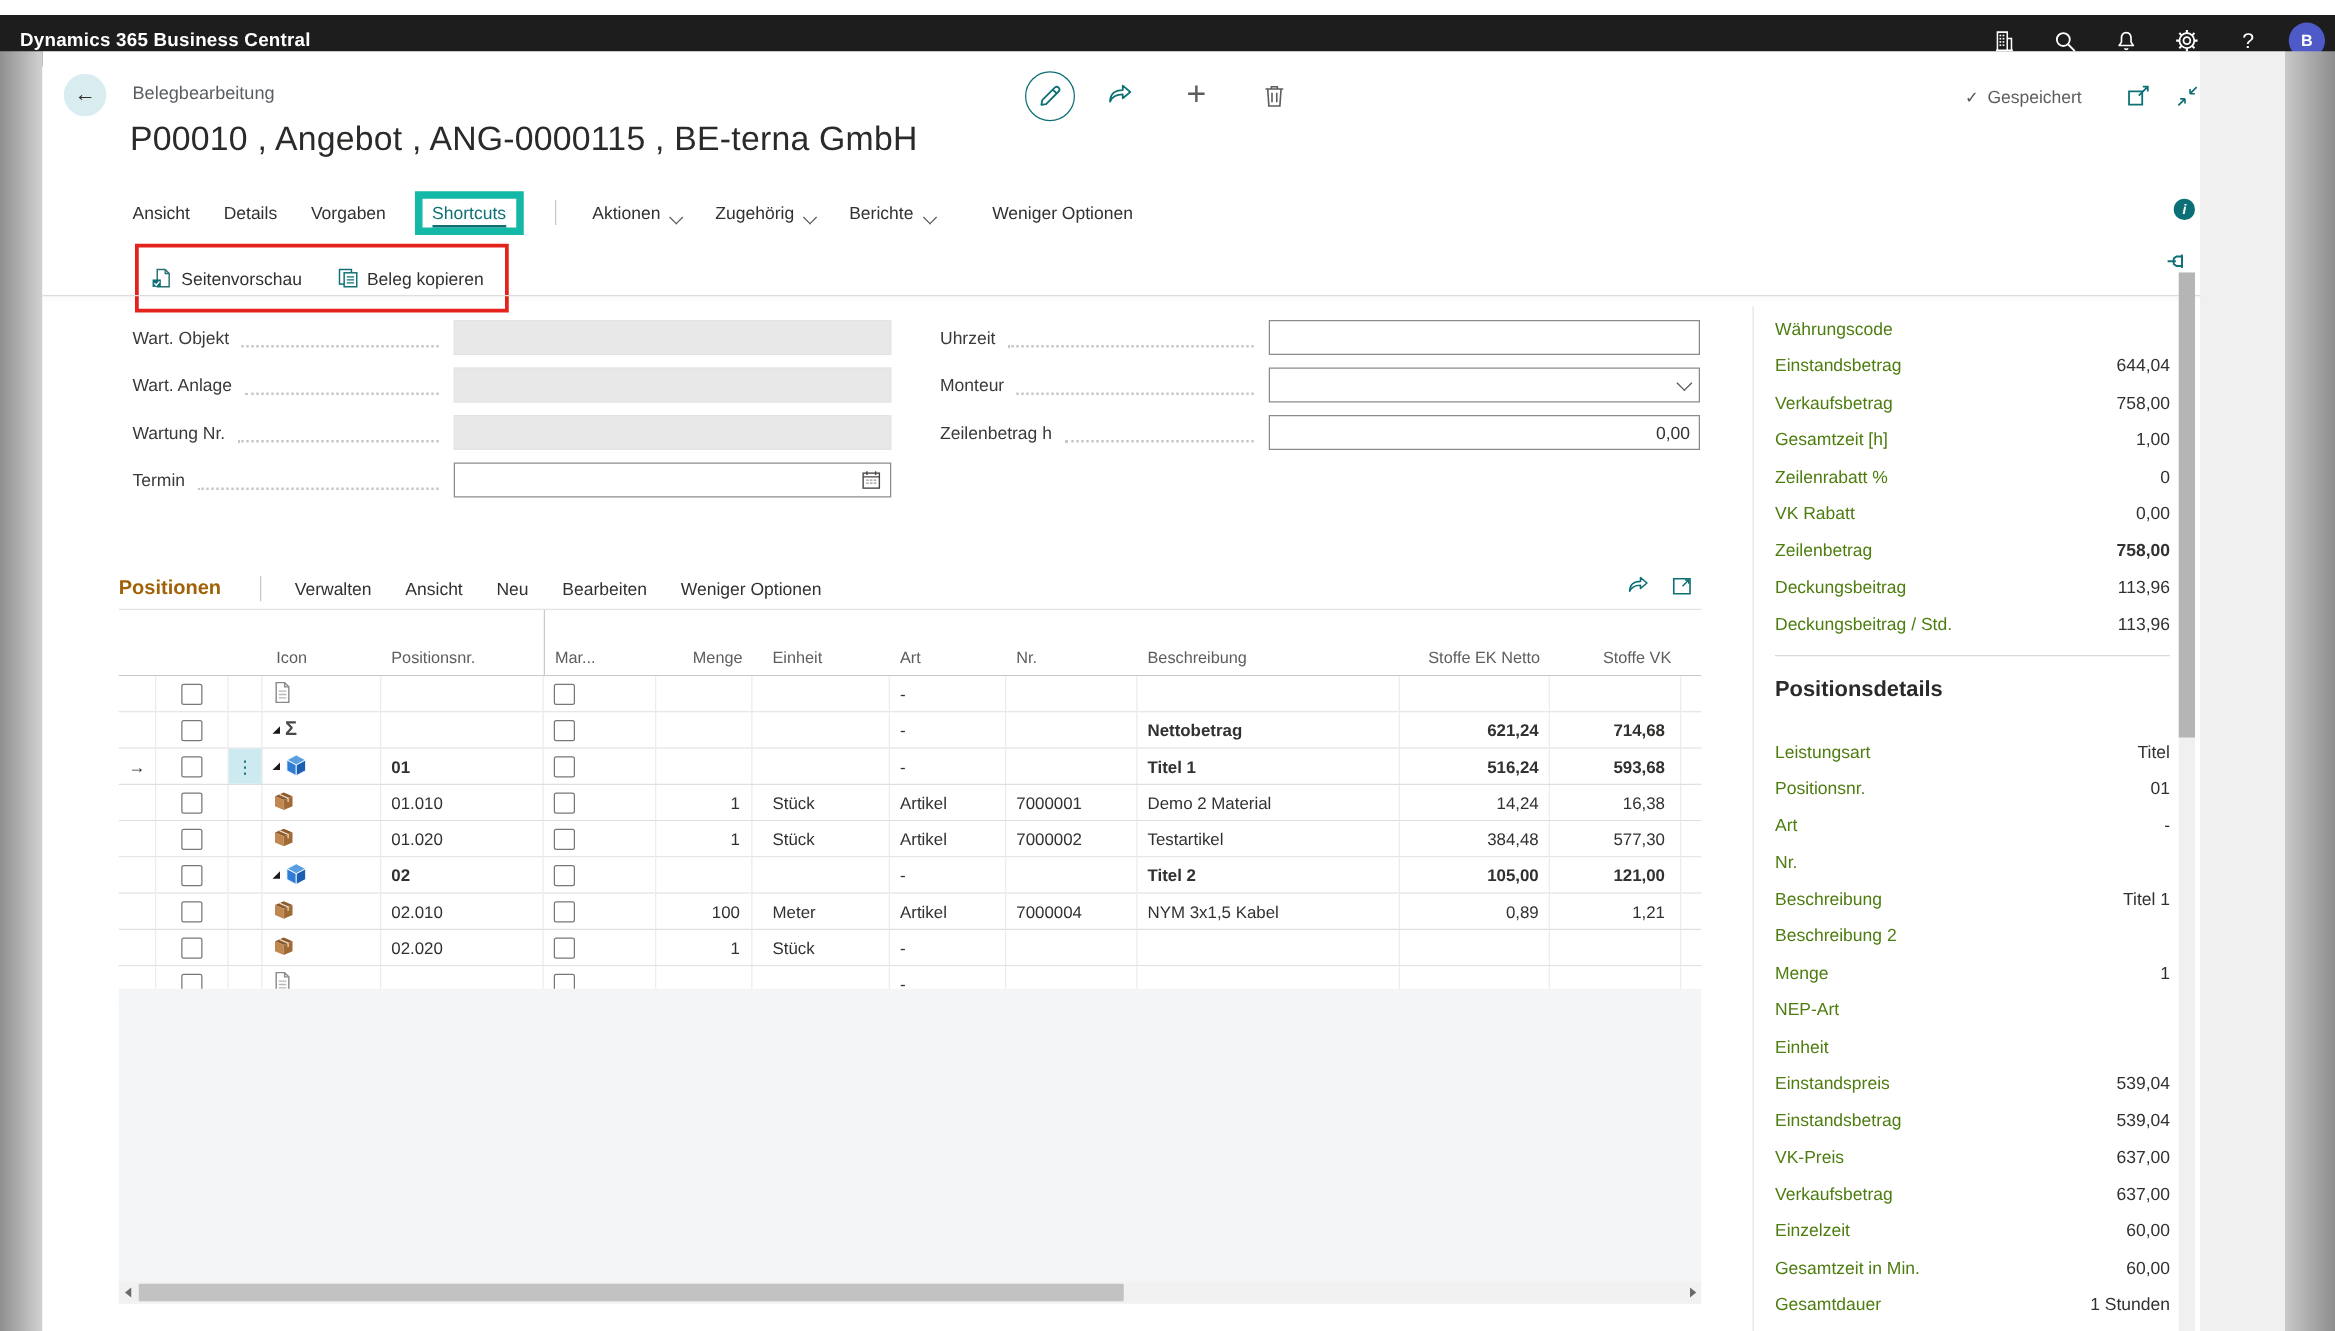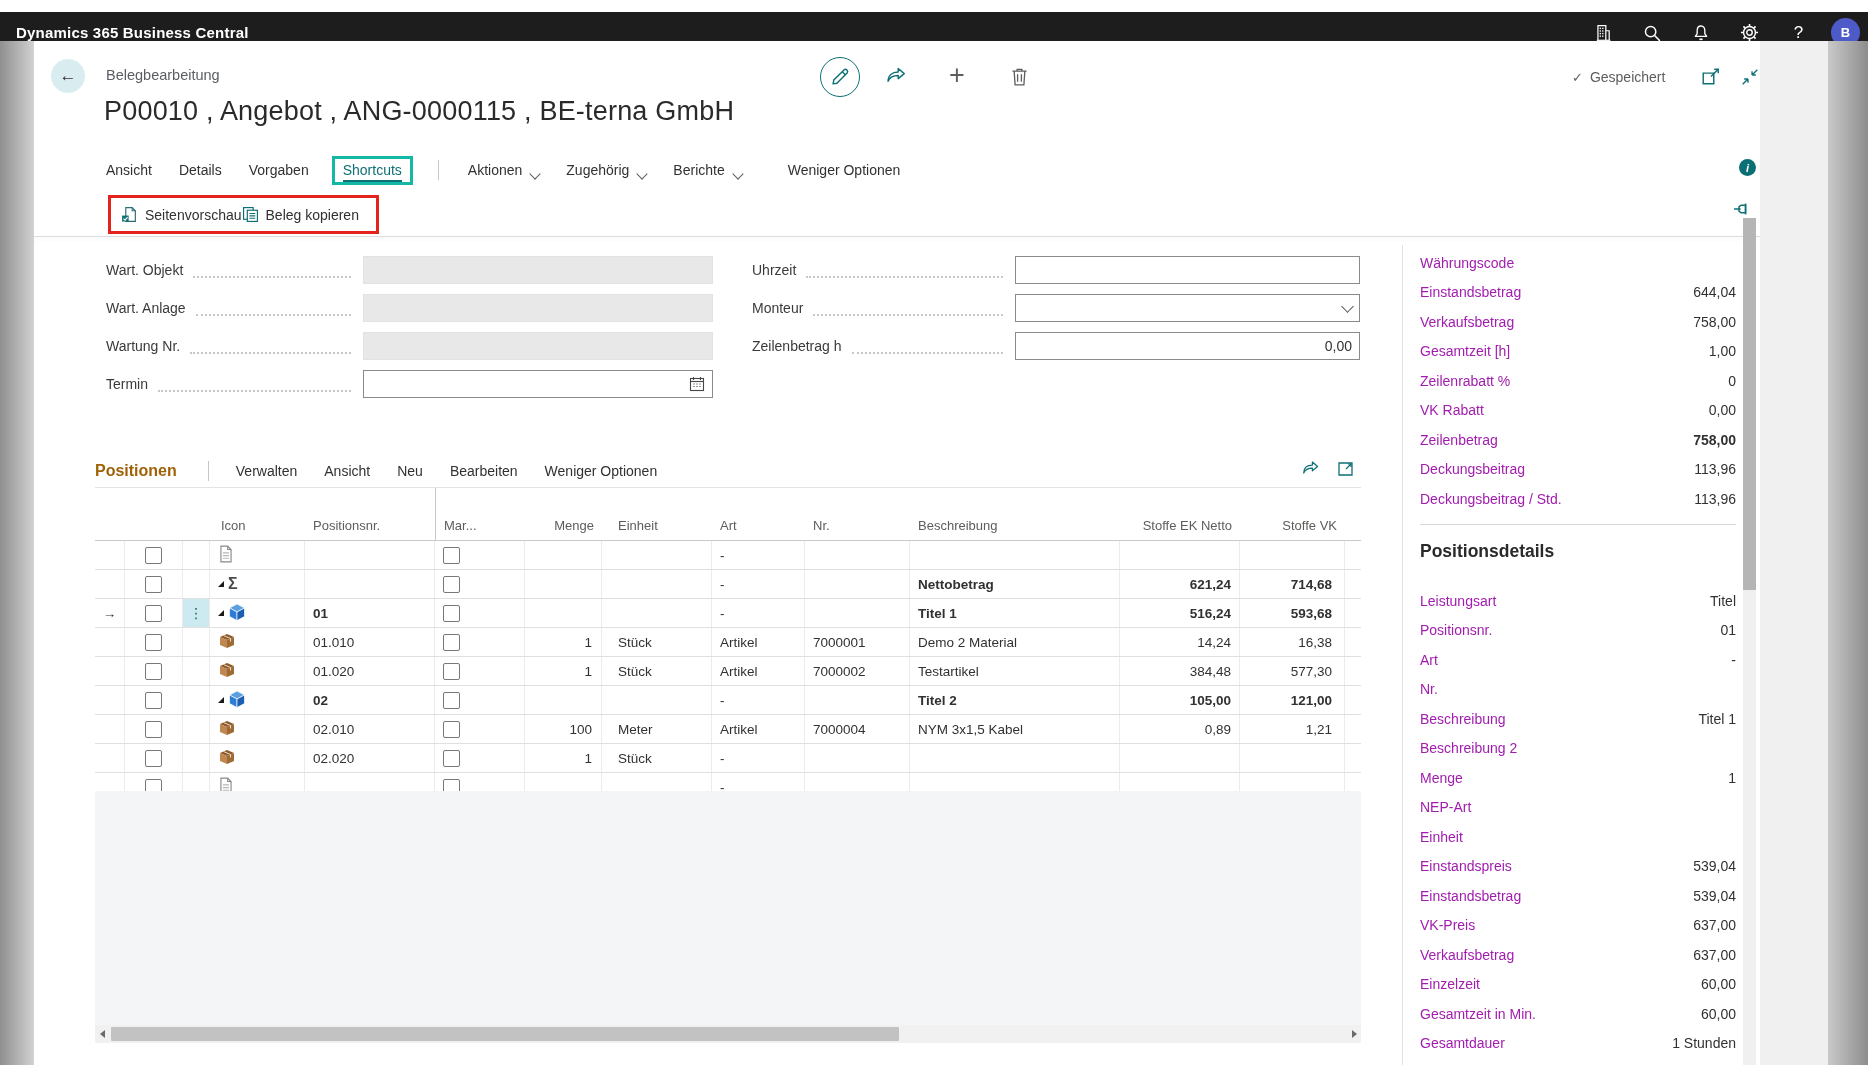--- a/index.html
+++ b/index.html
@@ -30,31 +30,31 @@
   #add-btn{left:944px;top:58px;width:26px;height:34px;font-size:27px;color:#5f5d5b;font-weight:300}
   #delete-btn{left:1009px;top:64px;width:20px;height:24px}
   #saved{left:1572px;top:69px;display:flex;align-items:center;gap:7px;color:#5f5d5b;font-size:14px}
   #saved .check{font-size:13px;color:#5f5d5b}
   #popout-btn{left:1700px;top:67px;width:22px;height:20px}
   #collapse-btn{left:1739px;top:67px;width:22px;height:20px}
   
   #menubar{left:106px;top:152px;height:36px;display:flex;align-items:center;gap:27px}
   .tab{font-size:14px;color:#323130;cursor:pointer;white-space:nowrap}
   .tab.active{color:#0e7075;border-bottom:2px solid #0e7075;padding-bottom:2px}
-  .red-box-tab{border:3px solid #14b8a6;padding:3px 8px 4px;display:inline-block;margin:-6px -4px}
+  .red-box-tab{border:6px solid #14b8a6;padding:3px 8px 4px;display:inline-block;margin:-6px -4px}
   .mb-divider{width:1px;height:20px;background:#c8c6c4;margin:0 2px}
   .menu-item{font-size:14px;color:#323130;cursor:pointer;display:flex;align-items:flex-end;white-space:nowrap}
   .chev{width:7px;height:7px;border-right:1.4px solid #605e5c;border-bottom:1.4px solid #605e5c;
         display:inline-block;transform:rotate(45deg);margin:-4px 0 0 9px}
   .menu-item.more{margin-left:19px}
   #info-icon{left:1739px;top:159px;width:17px;height:17px;border-radius:50%;background:#0b7075;color:#fff;
              font-size:11px;font-weight:bold;display:flex;align-items:center;justify-content:center;font-style:italic}
   
-  #shortcuts-box{left:108px;top:195px;height:33px;border:3px solid #e3231c;display:flex;align-items:center;
-                 padding:0 17px 0 10px}
+  #shortcuts-box{left:108px;top:195px;height:33px;border:3px solid #e3231c;display:flex;align-items:flex-end;
+                 gap:28px;padding:0 17px 16px 10px}
   .shortcut{display:flex;align-items:center;gap:7px;font-size:14px;color:#323130;cursor:pointer;white-space:nowrap}
   #pin-btn{left:1733px;top:200px;width:24px;height:18px}
   #action-sep{left:34px;top:236px;width:1726px;height:1px;background:#dcdcdc;box-shadow:0 2px 4px rgba(0,0,0,.09)}
   
   .form-col{position:absolute}
   #form-left{left:106px;top:256px;width:607px}
   #form-right{left:752px;top:256px;width:608px}
   .form-row{height:28px;margin-bottom:10px;display:flex;align-items:center}
   .flabel{font-size:14px;color:#3b3a39;white-space:nowrap}
   .leader{flex:1;border-bottom:2px dotted #c9c7c5;margin:0 12px 6px 10px;align-self:flex-end}
@@ -104,21 +104,21 @@
   #hscroll .arr{width:14px;height:18px;display:flex;align-items:center;justify-content:center}
   .tri-l{width:0;height:0;border-top:4px solid transparent;border-bottom:4px solid transparent;border-right:5px solid #6a6a6a}
   .tri-r{width:0;height:0;border-top:4px solid transparent;border-bottom:4px solid transparent;border-left:5px solid #6a6a6a}
   #hthumb{position:absolute;left:16px;top:2px;width:788px;height:14px;background:#c2c2c2;border-radius:1px}
   #vscroll{left:1743px;top:218px;width:13px;height:847px;background:#f0f0f0}
   #vthumb{position:absolute;left:0;top:0;width:13px;height:372px;background:#b5b5b5}
   
   #fb-divider{left:1402px;top:245px;width:1px;height:820px;background:#e5e3e1}
   #fb-totals{left:1420px;top:248px;width:316px}
   .fb-row{height:29.5px;display:flex;align-items:center;justify-content:space-between}
-  .fb-lbl{color:#a21caf;font-size:14px;white-space:nowrap}
+  .fb-lbl{color:#4d7c0f;font-size:14px;white-space:nowrap}
   .fb-val{color:#323130;font-size:14px;white-space:nowrap}
   .fb-val.b{font-weight:bold}
   #fb-hr{left:1420px;top:524px;width:316px;height:1px;background:#d8d8d8}
   #fb-heading{left:1420px;top:541px;font-size:17.5px;font-weight:bold;color:#2b2a29}
   #fb-details{left:1420px;top:586px;width:316px}
 </style>
 </head>
 <body>
 
 <div id="topbar" class="abs">

